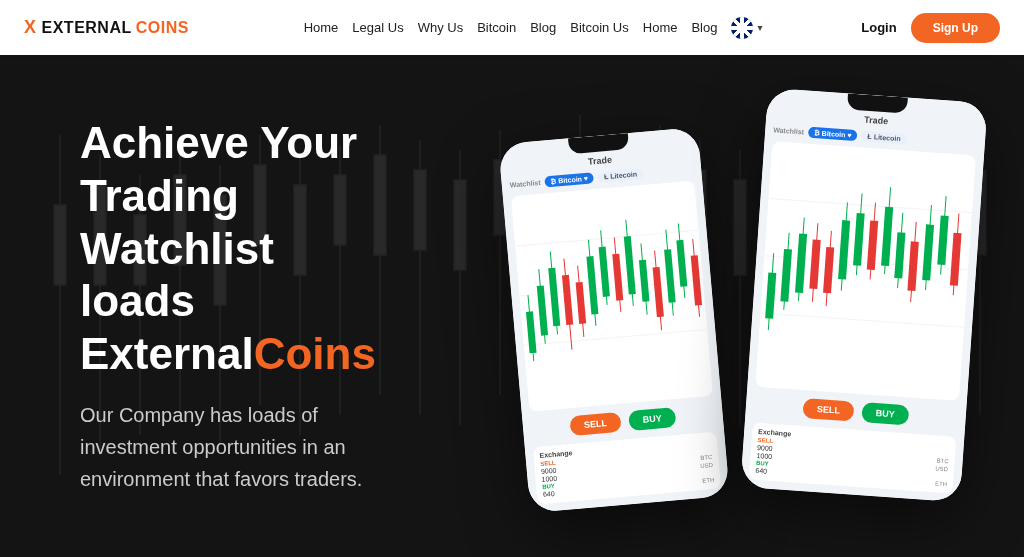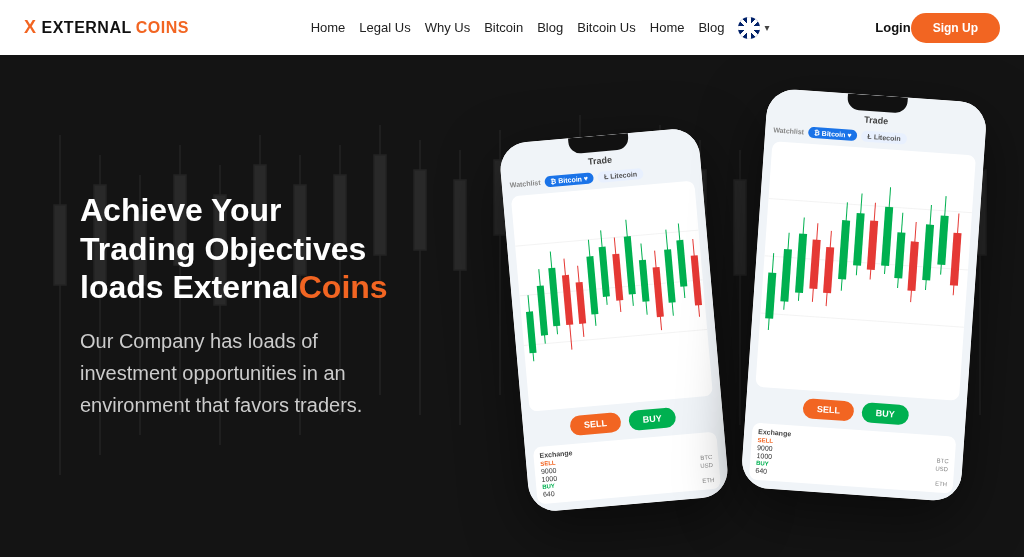--- a/index.html
+++ b/index.html
@@ -83,20 +83,21 @@
       background:
         linear-gradient(to bottom, transparent calc(50% - 2px), #fff calc(50% - 2px), #fff calc(50% + 2px), transparent calc(50% + 2px)),
         linear-gradient(to right, transparent calc(50% - 2px), #fff calc(50% - 2px), #fff calc(50% + 2px), transparent calc(50% + 2px));
     }
     .chevron-down {
       font-size: 10px;
       color: #444;
     }
     .nav-auth {
       display: flex;
+      gap: 14px;
     }
     .btn-login {
       font-size: 13px;
       font-weight: 600;
       color: #111;
       background: none;
       border: none;
       cursor: pointer;
     }
     .btn-signup {
@@ -134,21 +135,21 @@
       height: 100%;
     }
 
     .hero-content {
       position: relative;
       z-index: 5;
       padding-left: 80px;
       max-width: 440px;
     }
     .hero-title {
-      font-size: 32px;
+      font-size: 44px;
       font-weight: 800;
       color: #fff;
       line-height: 1.2;
       margin-bottom: 18px;
     }
     .hero-title .highlight { color: #f26522; }
     .hero-subtitle {
       font-size: 20px;
       color: #ccc;
       line-height: 1.6;
@@ -392,21 +393,21 @@
         <rect x="934" y="100" width="12" height="90" fill="#888"></rect>
         <line x1="980" y1="85" x2="980" y2="360"></line>
         <rect x="974" y="115" width="12" height="85" fill="#888"></rect>
       </g>
     </svg>
   </div>
 
   <div class="hero-content">
     <h1 class="hero-title">
       <span>Achieve Your</span><br>
-      <span>Trading Objectives</span><br>
+      <span>Trading Watchlist</span><br>
       <span>loads </span><span>External</span><span class="highlight">Coins</span>
     </h1>
     <p class="hero-subtitle">Our Company has loads of investment opportunities in an environment that favors traders.</p>
   </div>
 
   <div class="phones-container">
 
     <div class="phone phone-1">
       <div class="phone-notch"></div>
       <div class="phone-screen">

